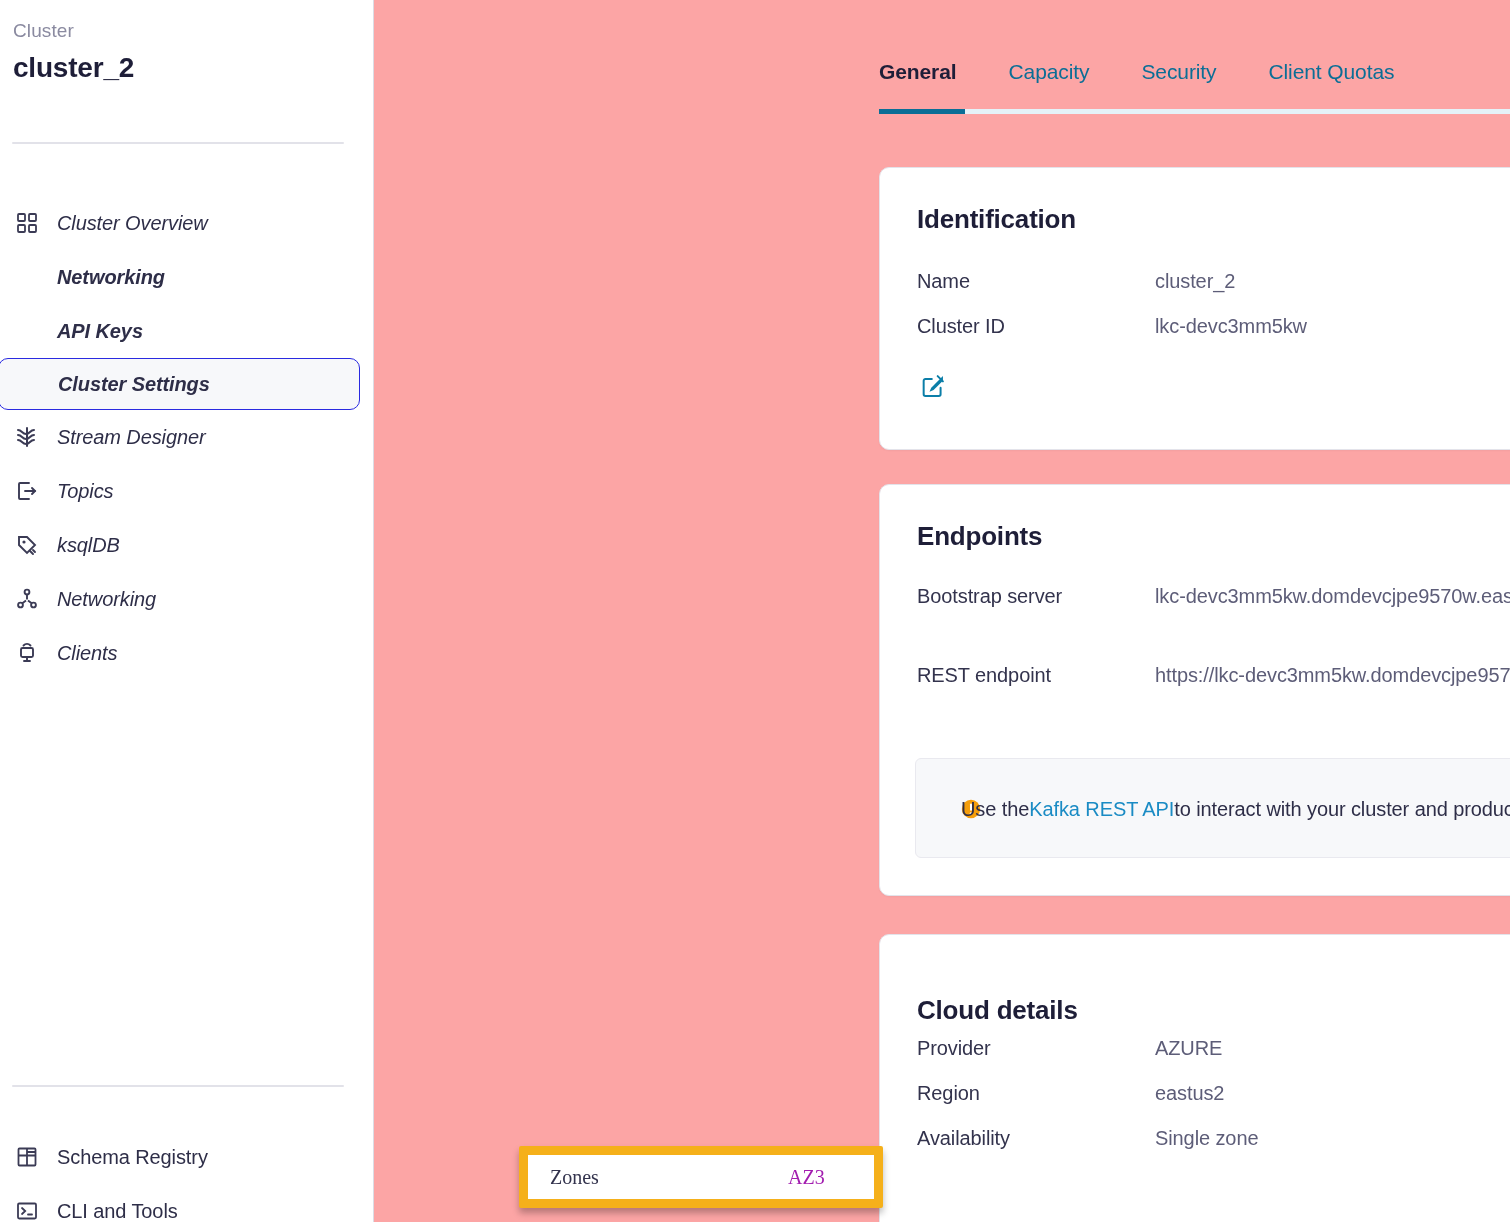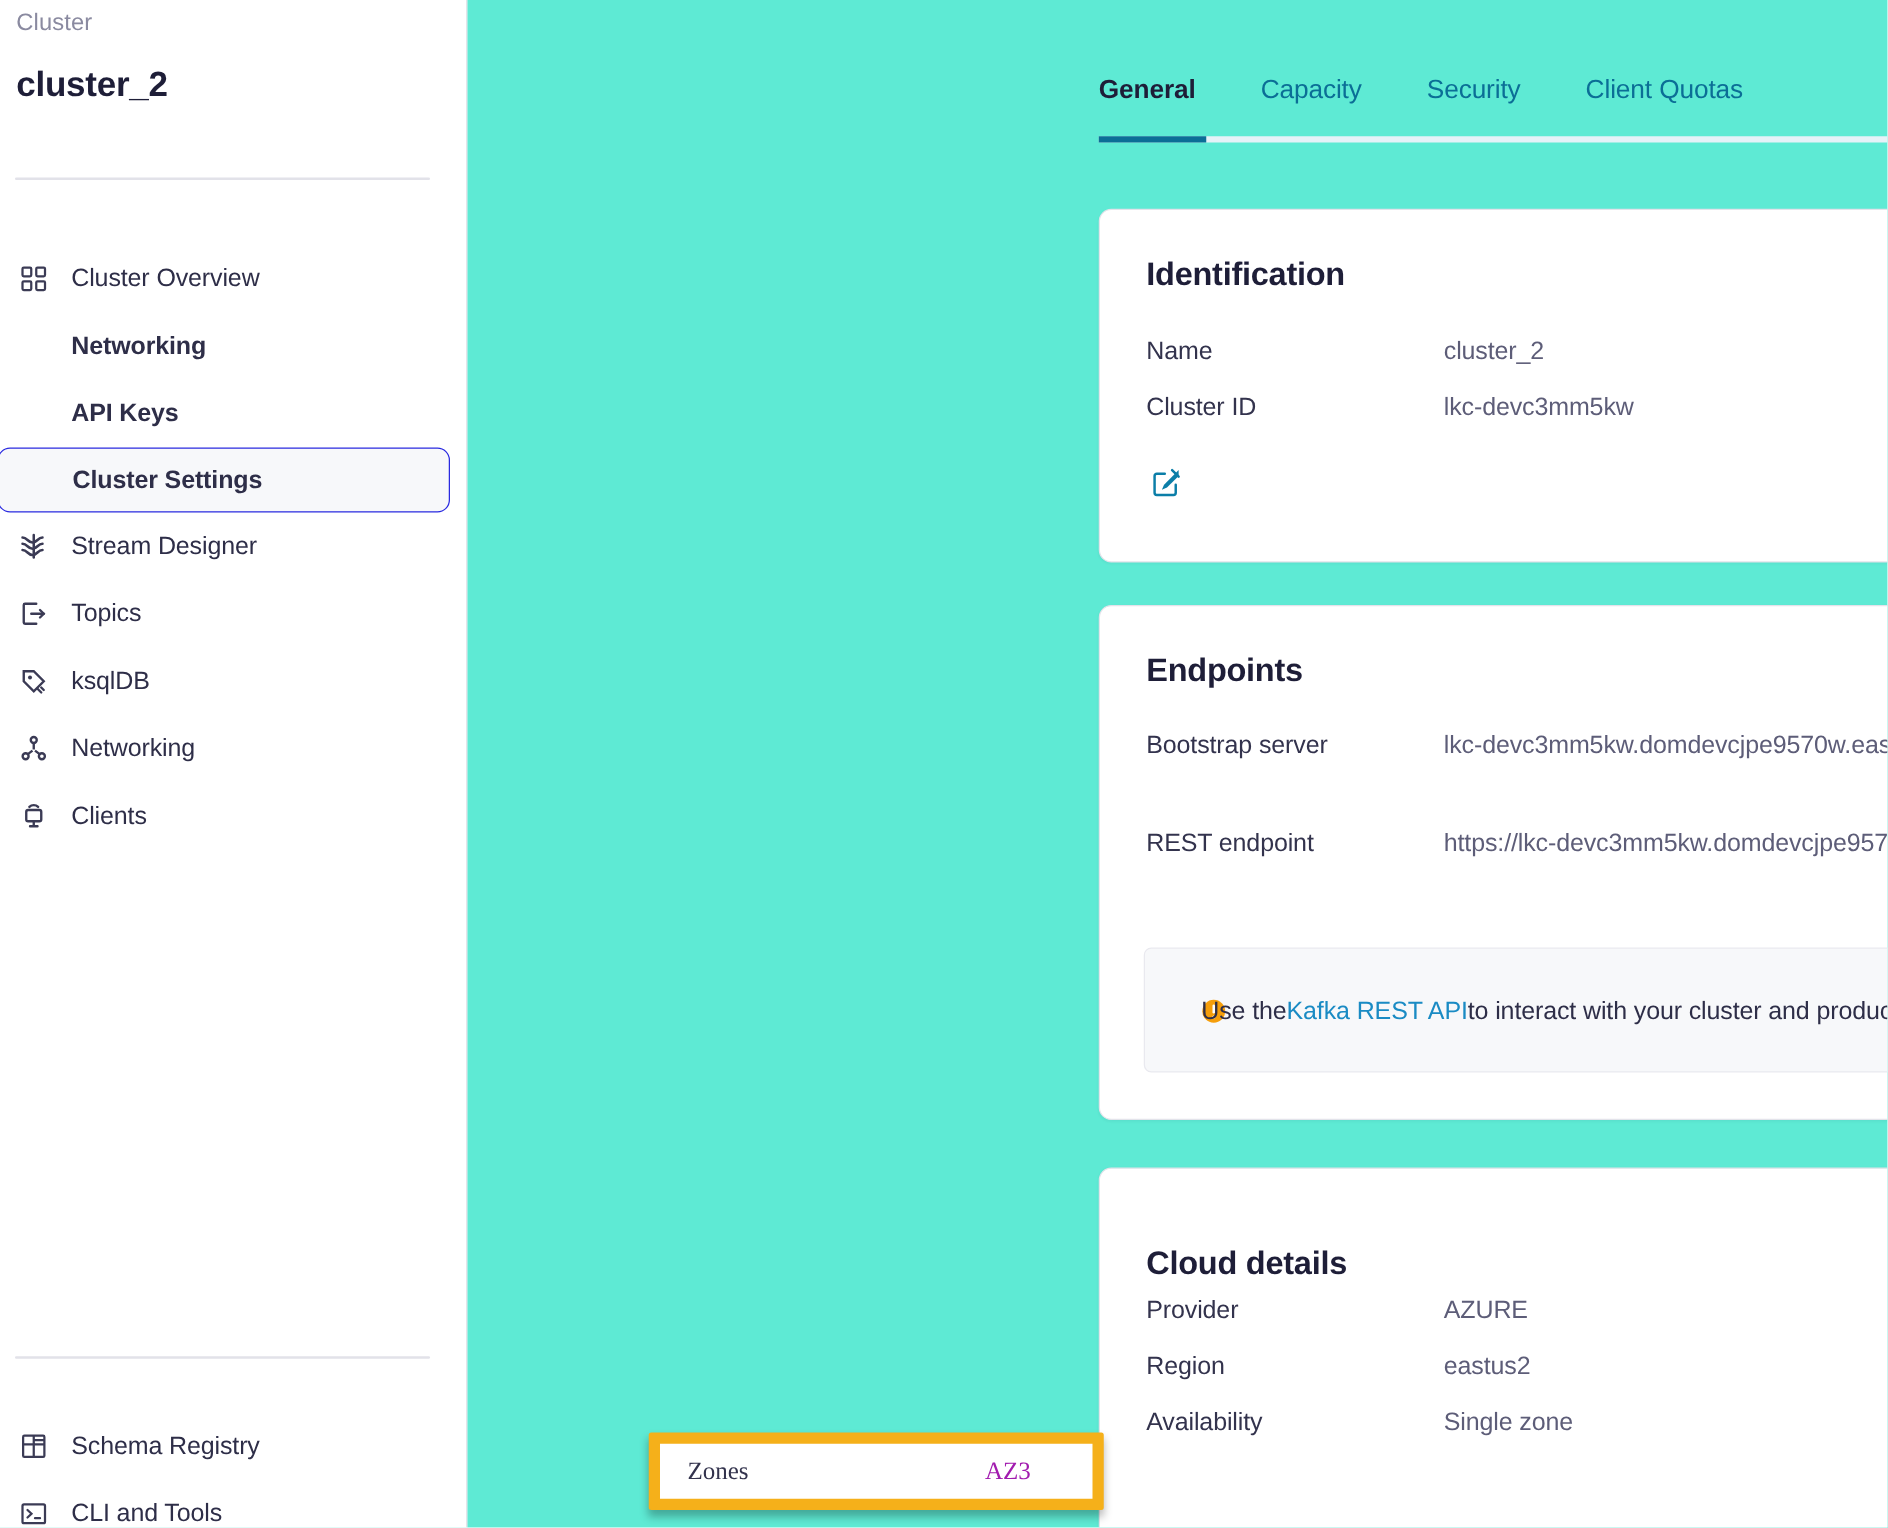--- a/index.html
+++ b/index.html
@@ -28,21 +28,21 @@
     height: 1222px;
     flex: 0 0 374px;
     background: #ffffff;
     border-right: 1px solid #dcdce4;
     padding: 0;
   }
 
   .sb-eyebrow {
     position: absolute;
     left: 13px;
-    top: 8px;
+    top: 20px;
     font-size: 19px;
     color: #8a8aa0;
     letter-spacing: 0.1px;
     text-align: right;
   }
 
   .sb-title {
     position: absolute;
     left: 13px;
     top: 52px;
@@ -61,20 +61,21 @@
     border-radius: 1px;
   }
   .sb-divider.top { top: 142px; }
   .sb-divider.bottom { top: 1085px; }
 
   .sb-nav {
     position: absolute;
     left: 0;
     top: 196px;
     width: 374px;
+    font-style: italic;
   }
 
   .sb-item {
     position: relative;
     display: flex;
     align-items: center;
     height: 54px;
     padding-left: 14px;
     cursor: pointer;
   }
@@ -115,21 +116,21 @@
     left: 0;
     top: 1130px;
     width: 374px;
   }
 
   
   #main {
     position: relative;
     flex: 1 1 auto;
     height: 1222px;
-    background: #5eead4;
+    background: #fca5a5;
     overflow: hidden;
   }
 
   
   #tabbar {
     position: absolute;
     left: 505px;
     top: 60px;
     width: 1010px;
     height: 58px;

